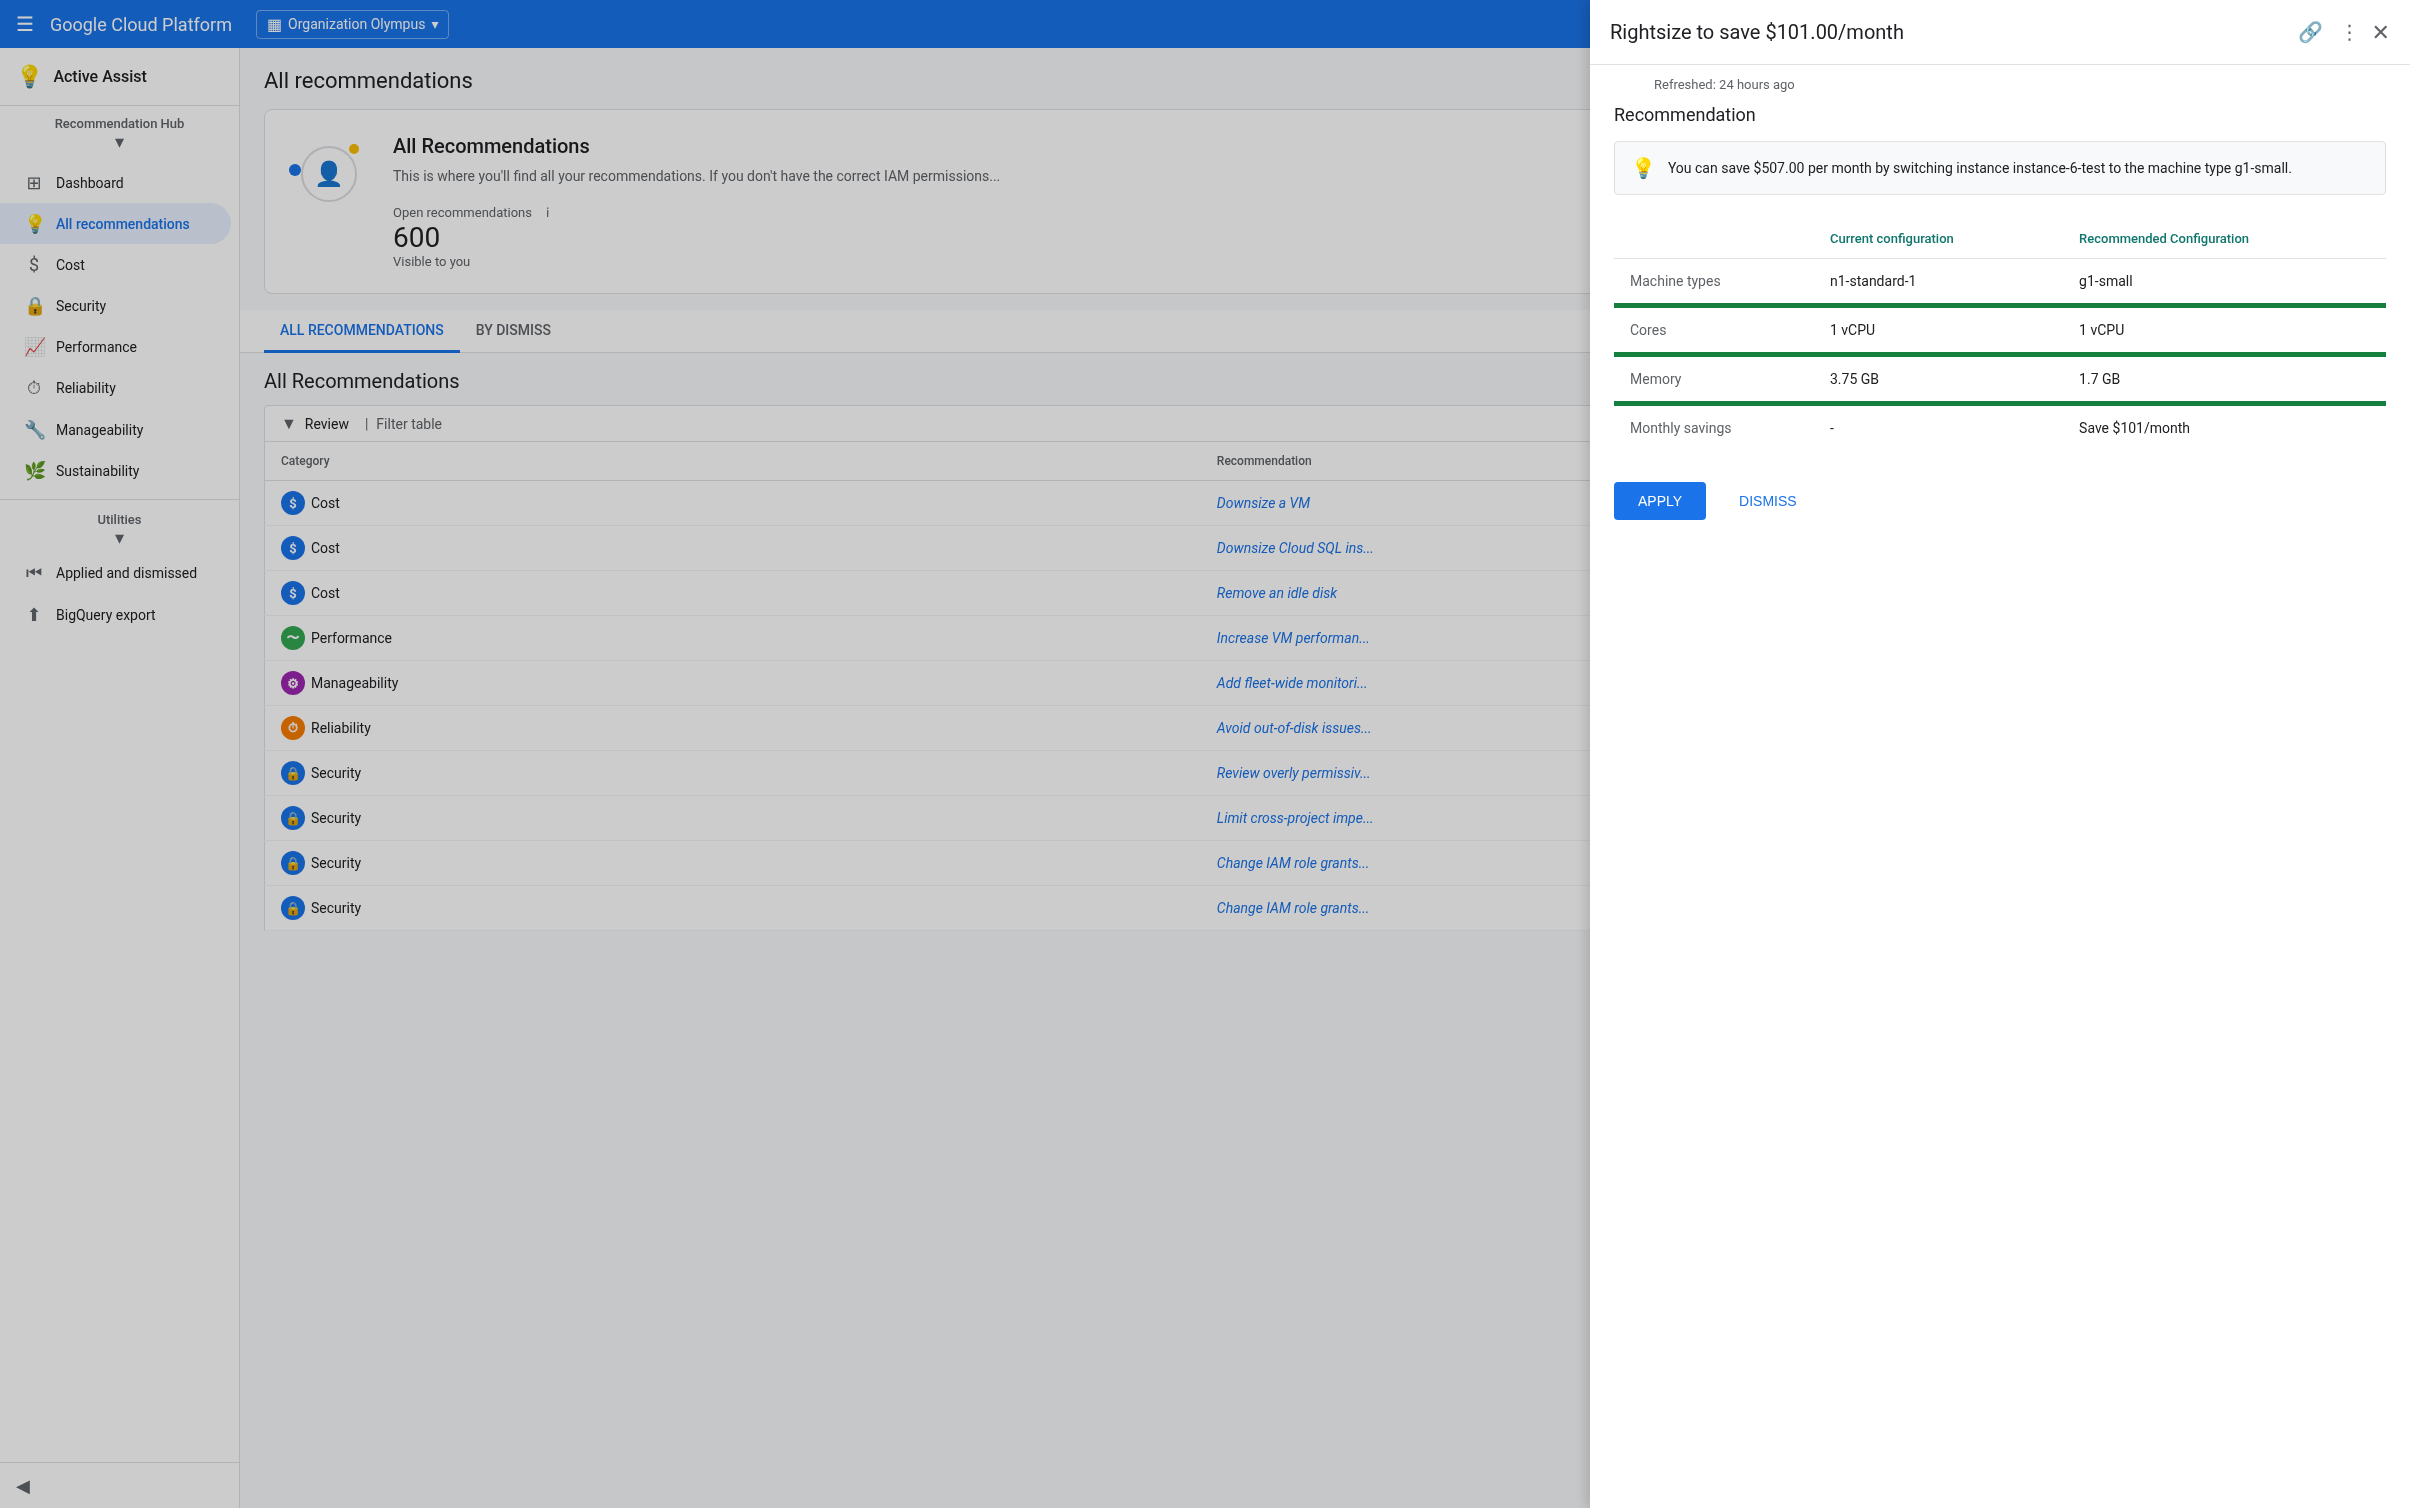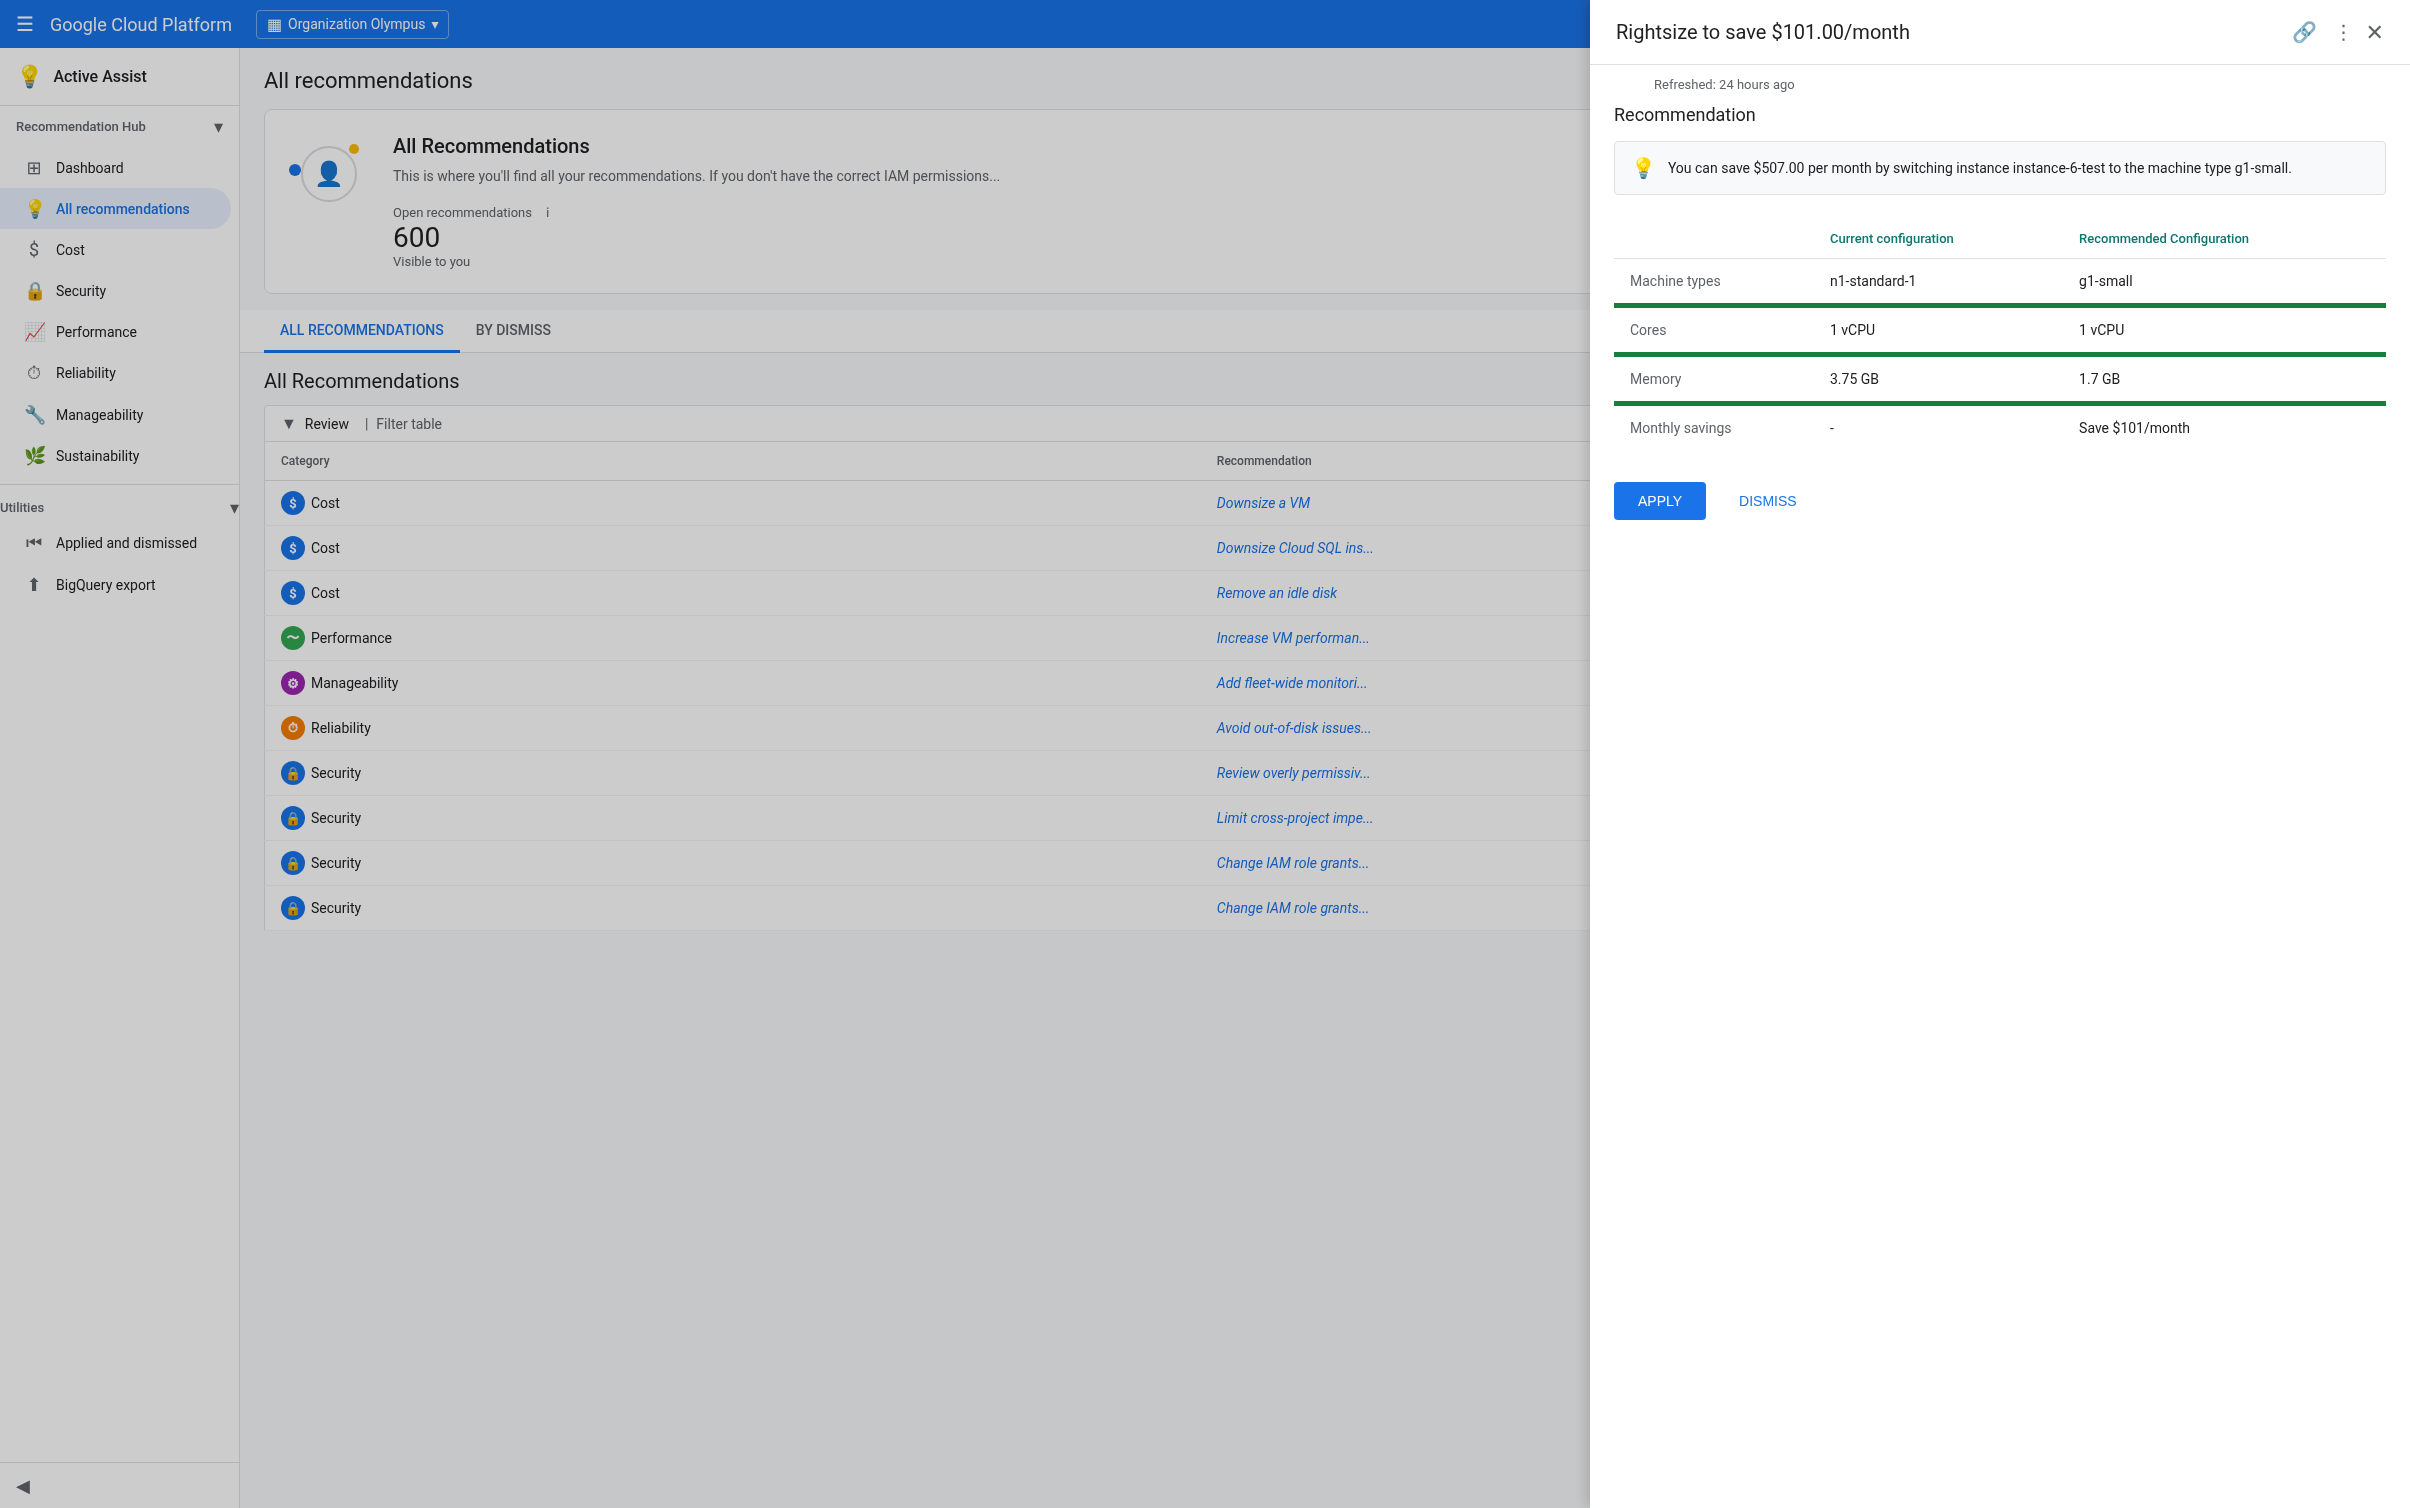--- a/index.html
+++ b/index.html
@@ -23,21 +23,21 @@
     .sidebar {
       width: 240px; background: white; border-right: 1px solid #e0e0e0; display: flex; flex-direction: column; overflow-y: auto; flex-shrink: 0;
     }
     .sidebar-header {
       display: flex; align-items: center; gap: 10px; padding: 16px; border-bottom: 1px solid #e0e0e0;
     }
     .sidebar-header .assist-icon { color: #fbbc04; font-size: 22px; }
     .sidebar-header .assist-title { font-size: 16px; font-weight: 500; color: #202124; }
 
     .sidebar-section-header {
-      display: flex; align-items: center; justify-content: space-between; padding: 10px 16px; cursor: pointer; font-size: 13px; font-weight: 500; color: #5f6368;
+      display: flex; align-items: center; justify-content: flex-start; padding: 10px 16px; cursor: pointer; font-size: 13px; font-weight: 500; color: #5f6368; flex-direction: column;
     }
     .sidebar-section-header .chevron { font-size: 18px; color: #5f6368; }
 
     .sidebar-item {
       display: flex; align-items: center; gap: 12px; padding: 10px 16px 10px 24px; cursor: pointer; font-size: 14px; color: #202124; border-radius: 0 24px 24px 0; margin-right: 8px;
     }
     .sidebar-item.active { background: #e8f0fe; color: #1a73e8; font-weight: 500; }
     .sidebar-item .item-icon { font-size: 18px; width: 20px; text-align: center; color: #5f6368; }
     .sidebar-item.active .item-icon { color: #1a73e8; }
 
@@ -116,21 +116,21 @@
     .category-icon.reliability { background: #f57c00; color: white; }
     .category-icon.security { background: #1a73e8; color: white; }
 
     .rec-link { color: #1a73e8; cursor: pointer; text-decoration: none; font-size: 14px; font-style: italic; }
 
     
     .detail-panel {
       position: fixed; top: 0; right: 0; width: 820px; height: 100vh; background: white; box-shadow: -4px 0 12px rgba(0,0,0,0.15); z-index: 100; display: flex; flex-direction: column; overflow-y: auto;
     }
     .detail-panel-header {
-      display: flex; align-items: center; justify-content: space-between; padding: 16px 26px; border-bottom: 1px solid #e0e0e0; flex-shrink: 0;
+      display: flex; align-items: center; justify-content: space-between; padding: 16px 20px; border-bottom: 1px solid #e0e0e0; flex-shrink: 0;
     }
     .detail-title { font-size: 20px; font-weight: 400; color: #202124; }
     .detail-actions { display: flex; align-items: center; gap: 12px; }
     .detail-actions .icon-btn { color: #5f6368; font-size: 20px; cursor: pointer; padding: 4px; }
     .detail-actions .more-btn { color: #5f6368; font-size: 20px; cursor: pointer; }
     .detail-actions .close-btn { color: #5f6368; font-size: 22px; cursor: pointer; }
 
     .detail-refresh { text-align: left; padding: 12px 24px; font-size: 13px; color: #5f6368; margin-left: 40px; }
 
     .detail-content { padding: 0 24px 24px; }

